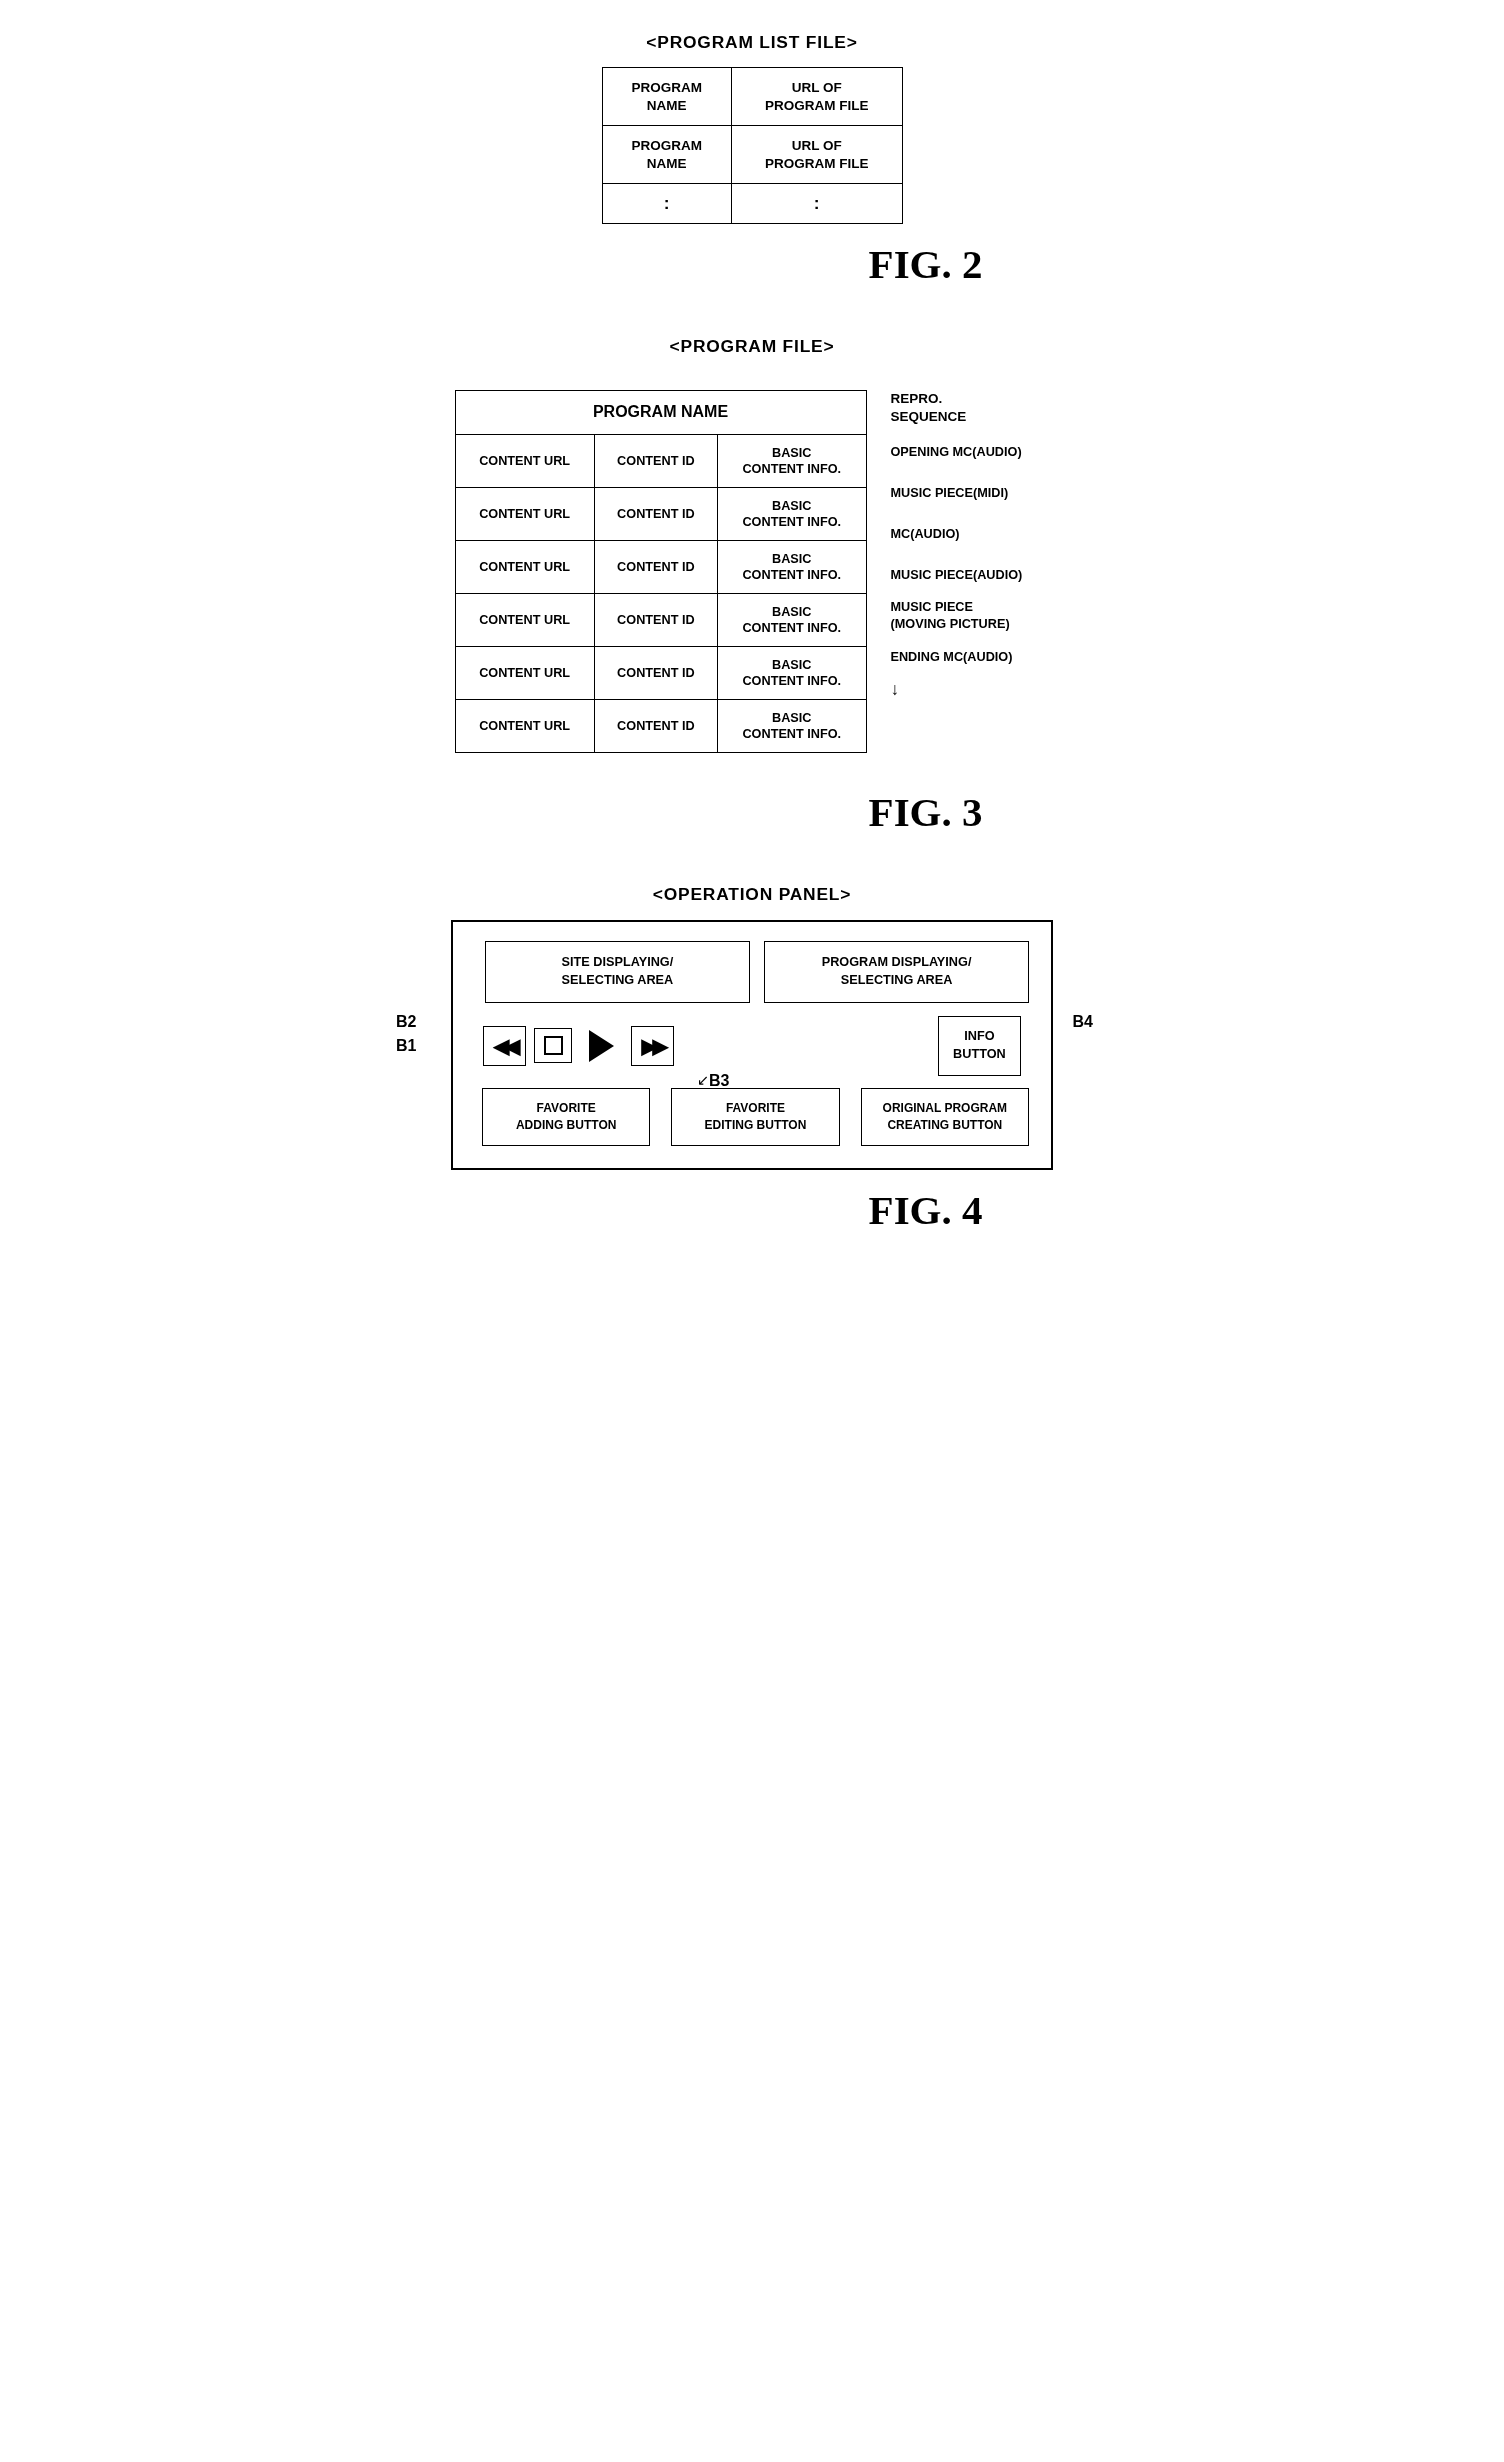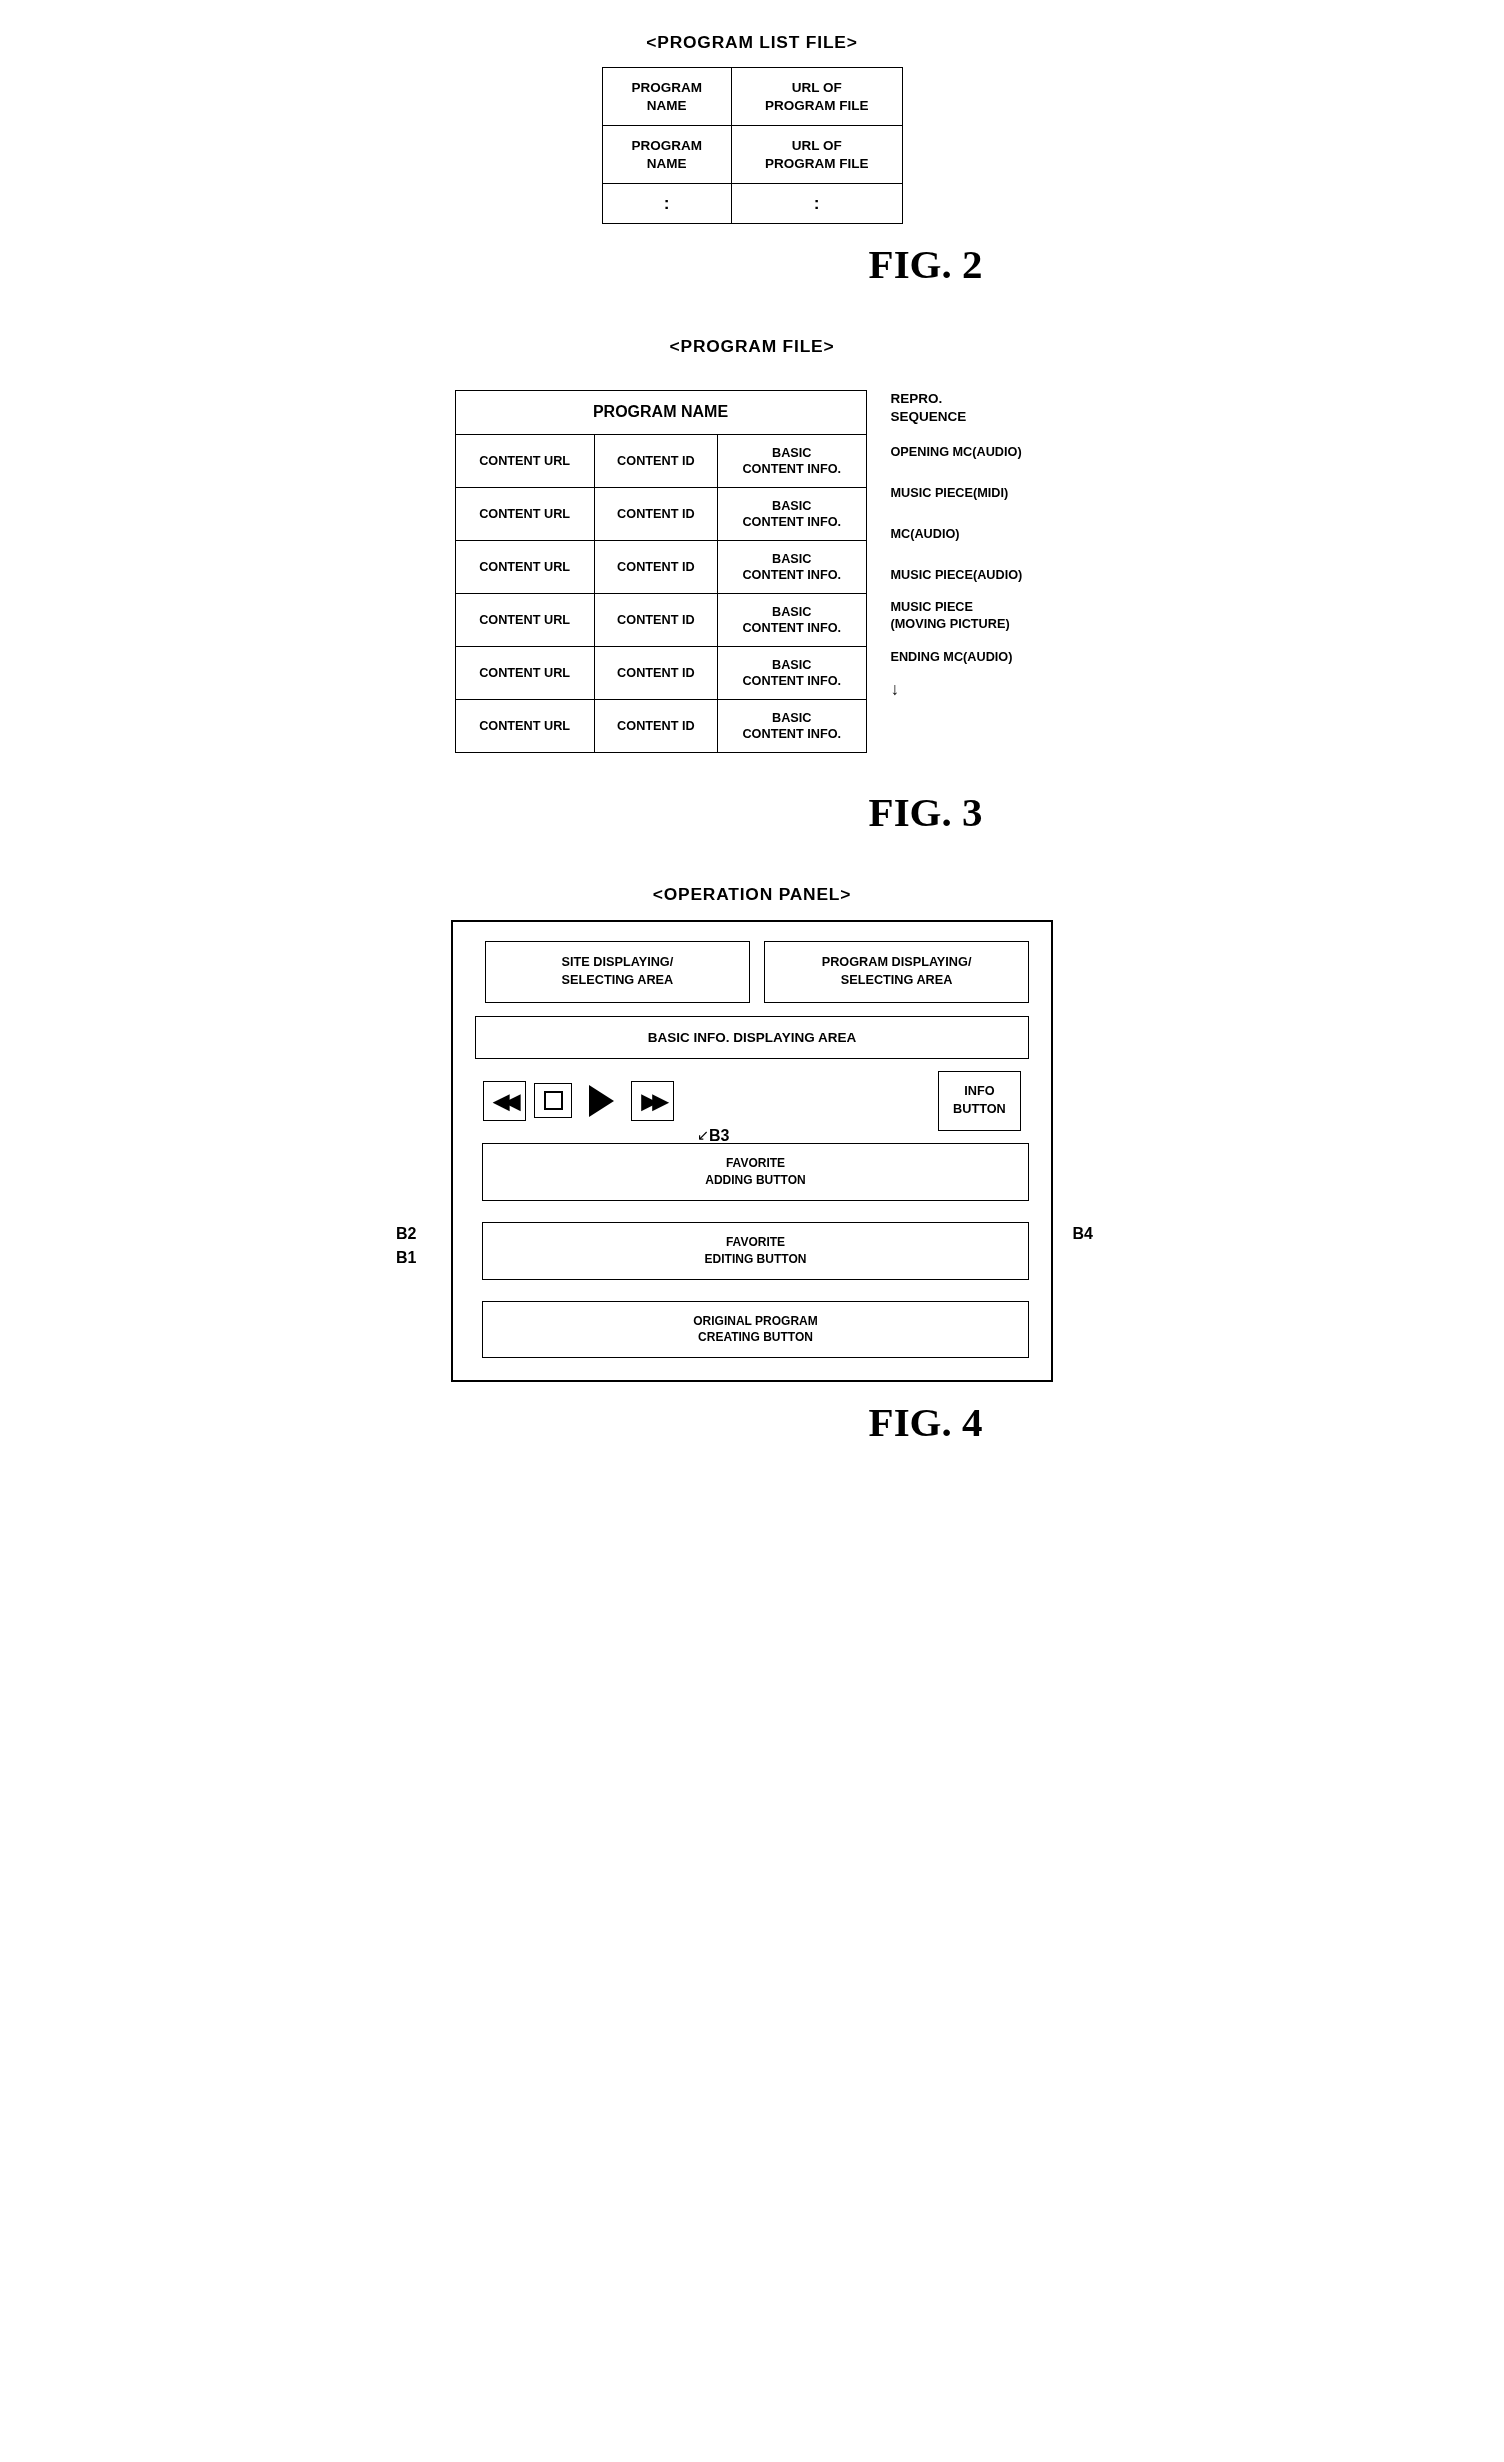--- a/index.html
+++ b/index.html
@@ -202,21 +202,21 @@
       padding: 11px 14.3px;
       font-size: 12.7px;
       font-weight: bold;
       text-align: center;
       line-height: 1.4;
       cursor: pointer;
       background: #fff;
     }
     .panel-row4 {
       display: flex;
-      flex-direction: column;
+      flex-direction: row;
       gap: 21px;
       padding-left: 7px;
     }
     .action-btn {
       border: 1.6px solid #000;
       padding: 11px 14.3px;
       font-size: 12px;
       font-weight: bold;
       text-align: center;
       flex: 1;
@@ -360,25 +360,20 @@
           <div class="panel-area-box">
             <span style="white-space:pre-line;">SITE DISPLAYING/
 SELECTING AREA</span>
           </div>
           <div class="panel-area-box">
             <span style="white-space:pre-line;">PROGRAM DISPLAYING/
 SELECTING AREA</span>
           </div>
         </div>
 
-        <div class="panel-row2">
-          <div class="basic-info-area">
-            <span>BASIC INFO. DISPLAYING AREA</span>
-          </div>
-        </div>
 
         <div class="panel-row3">
           <div class="transport-controls">
 
             <div class="transport-btn">
               <span style="font-size:20.6px;font-weight:bold;letter-spacing:-4.8px;">◀◀</span>
             </div>
 
             <div class="transport-btn" style="width:38px;height:35px;">
               <span style="display:block;width:19px;height:19px;border:2.4px solid #000;"></span>

